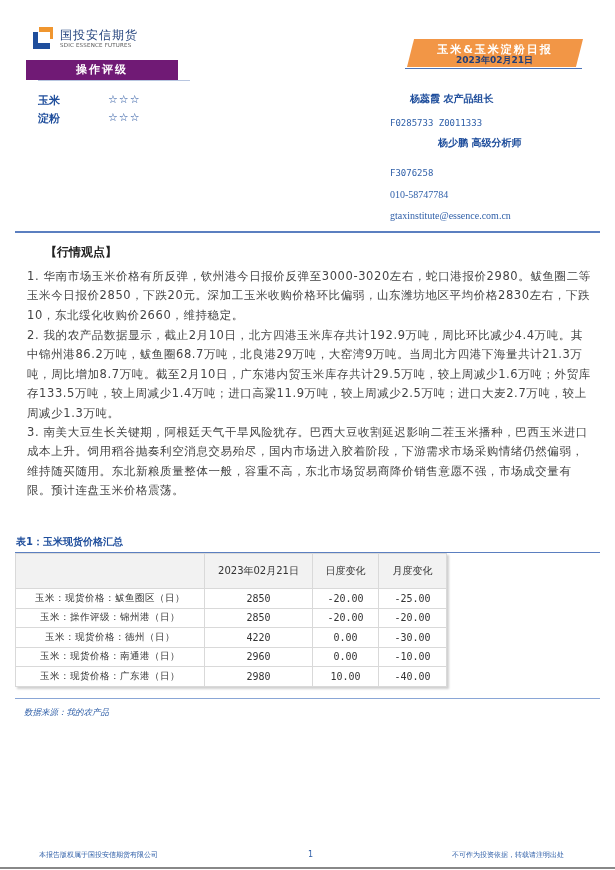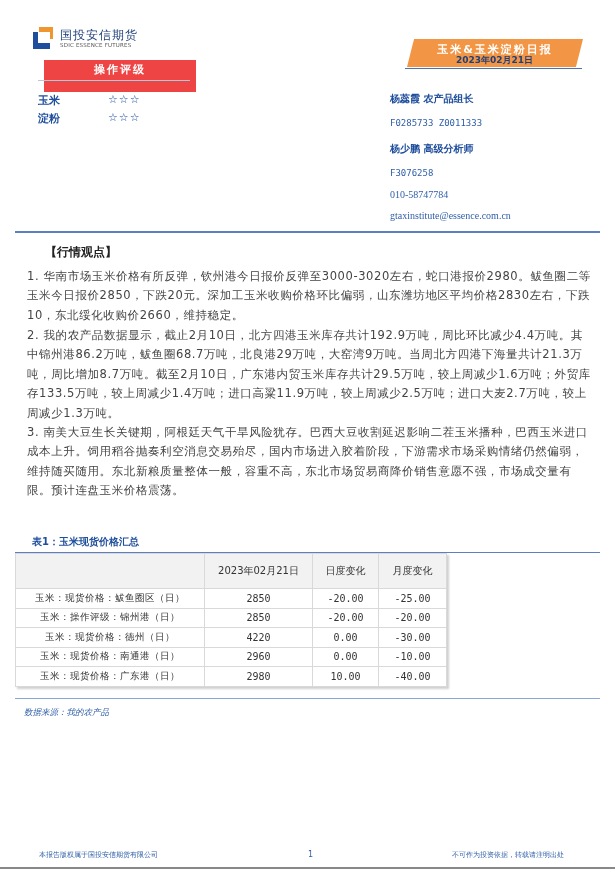--- a/index.html
+++ b/index.html
@@ -14,21 +14,21 @@
   .logo { left: 33px; top: 25px; width: 140px; height: 28px; }
   .logo-mark { position: absolute; left: 0; top: 2px; width: 20px; height: 22px; }
   .logo-mark .blue { position: absolute; left: 0; top: 5px; width: 17px; height: 17px; background: #1f4e9c; }
   .logo-mark .white { position: absolute; left: 5px; top: 5px; width: 12px; height: 11px; background: #fff; }
   .logo-mark .orange { position: absolute; left: 6px; top: 0; width: 14px; height: 12px; background: #f0962f; }
   .logo-cn { position: absolute; left: 27px; top: 2px; font-size: 12px; color: #1f3f7a; letter-spacing: 1px; white-space: nowrap; }
   .logo-en { position: absolute; left: 27px; top: 17px; font-size: 5.5px; color: #555; letter-spacing: 0.2px; white-space: nowrap; }
 
   
   .rating-bar {
-    left: 44px; top: 60px; width: 152px; height: 32px; background: #ef4444;
+    left: 26px; top: 60px; width: 152px; height: 20px; background: #701a75;
     color: #fff; font-size: 11px; font-weight: bold; text-align: center; line-height: 20px; letter-spacing: 2px;
   }
   .rating-underline { left: 38px; top: 80px; width: 152px; height: 1px; background: #b8c6e0; }
   .rating-row { left: 38px; font-size: 11px; font-weight: bold; color: #1f4e9c; }
   .rating-label { position: absolute; left: 0; width: 60px; white-space: nowrap; }
   .rating-stars { position: absolute; left: 70px; font-size: 11px; color: #1f4e9c; letter-spacing: 1px; white-space: nowrap; }
 
   
   .title-tag {
     left: 407px; top: 21px; width: 176px; height: 28px; background: #f29646;
@@ -47,21 +47,21 @@
   .hr-main { left: 15px; top: 231px; width: 585px; height: 2px; background: #5b7fc0; }
 
   
   .section-title { left: 45px; top: 244px; font-size: 12px; font-weight: bold; color: #222; white-space: nowrap; }
   .para {
     left: 27px; width: 567px; font-size: 11.5px; line-height: 19.4px; color: #444;
     letter-spacing: 0.6px; word-break: break-all;
   }
 
   
-  .table-title { left: 32px; top: 535px; font-size: 10px; font-weight: bold; color: #1f4e9c; white-space: nowrap; }
+  .table-title { left: 16px; top: 535px; font-size: 10px; font-weight: bold; color: #1f4e9c; white-space: nowrap; }
   .table-top-line { left: 15px; top: 552px; width: 585px; height: 1px; background: #5b7fc0; }
   .table-wrap {
     left: 15px; top: 553px; width: 432px;
     box-shadow: 2px 2px 2px #d0d0d0;
   }
   table.price { border-collapse: collapse; width: 432px; table-layout: fixed; font-size: 10px; }
   table.price th, table.price td {
     border: 1px solid #d9d9d9; height: 18.5px; padding: 0; text-align: center; color: #333;
     font-weight: normal; white-space: nowrap; overflow: hidden;
   }
@@ -98,23 +98,23 @@
 </div>
 <div class="abs rating-row" style="top:111px;">
   <span class="rating-label">淀粉</span>
   <span class="rating-stars">☆☆☆</span>
 </div>
 
 <div class="abs title-tag">玉米&amp;玉米淀粉日报</div>
 <div class="abs report-date">2023年02月21日</div>
 <div class="abs date-underline"></div>
 
-<div class="abs analyst analyst-name" style="top:92px;">杨蕊霞 农产品组长</div>
+<div class="abs analyst analyst-name" style="top:92px;margin-left:20px;">杨蕊霞 农产品组长</div>
 <div class="abs analyst analyst-id" style="top:118px;">F0285733 Z0011333</div>
-<div class="abs analyst analyst-name" style="top:142px;">杨少鹏 高级分析师</div>
+<div class="abs analyst analyst-name" style="top:136px;margin-left:48px;">杨少鹏 高级分析师</div>
 <div class="abs analyst analyst-id" style="top:168px;">F3076258</div>
 <div class="abs analyst contact" style="top:189px;">010-58747784</div>
 <div class="abs analyst contact" style="top:210px;">gtaxinstitute@essence.com.cn</div>
 
 <div class="abs hr-main"></div>
 
 <div class="abs section-title">【行情观点】</div>
 <div class="abs para" style="top:267px;">1. 华南市场玉米价格有所反弹，钦州港今日报价反弹至3000-3020左右，蛇口港报价2980。鲅鱼圈二等玉米今日报价2850，下跌20元。深加工玉米收购价格环比偏弱，山东潍坊地区平均价格2830左右，下跌10，东北绥化收购价2660，维持稳定。</div>
 <div class="abs para" style="top:326px;">2. 我的农产品数据显示，截止2月10日，北方四港玉米库存共计192.9万吨，周比环比减少4.4万吨。其中锦州港86.2万吨，鲅鱼圈68.7万吨，北良港29万吨，大窑湾9万吨。当周北方四港下海量共计21.3万吨，周比增加8.7万吨。截至2月10日，广东港内贸玉米库存共计29.5万吨，较上周减少1.6万吨；外贸库存133.5万吨，较上周减少1.4万吨；进口高粱11.9万吨，较上周减少2.5万吨；进口大麦2.7万吨，较上周减少1.3万吨。</div>
 <div class="abs para" style="top:423px;">3. 南美大豆生长关键期，阿根廷天气干旱风险犹存。巴西大豆收割延迟影响二茬玉米播种，巴西玉米进口成本上升。饲用稻谷抛奏利空消息交易殆尽，国内市场进入胶着阶段，下游需求市场采购情绪仍然偏弱，维持随买随用。东北新粮质量整体一般，容重不高，东北市场贸易商降价销售意愿不强，市场成交量有限。预计连盘玉米价格震荡。</div>

